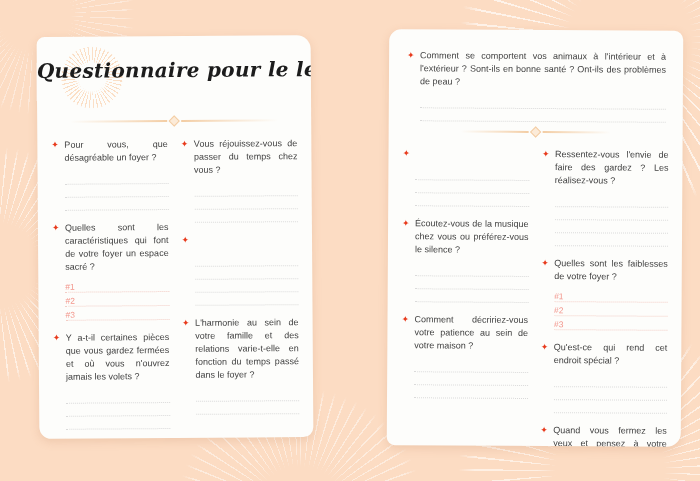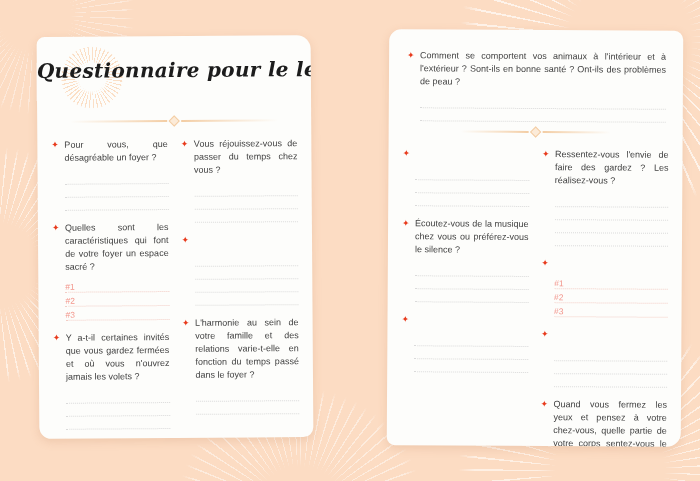--- a/index.html
+++ b/index.html
@@ -116,21 +116,21 @@
               </div>
             <div class="numline">
                 <span class="numlabel">#3</span>
               </div>
           </div>
         </div>
 
         <div class="q">
           <div class="q-head">
             <span class="bullet">✦</span>
-            <span class="q-text">Y a-t-il certaines invités que vous gardez fermées et où vous n'ouvrez jamais les volets ?</span>
+            <span class="q-text">Y a-t-il certaines pièces que vous gardez fermées et où vous n'ouvrez jamais les volets ?</span>
           </div>
           <div class="lines">
             <div class="line"></div>
             <div class="line"></div>
             <div class="line"></div>
             <div class="line"></div>
           </div>
         </div>
 
       </div>
@@ -215,20 +215,21 @@
           <div class="lines">
             <div class="line"></div>
             <div class="line"></div>
             <div class="line"></div>
           </div>
         </div>
 
         <div class="q">
           <div class="q-head">
             <span class="bullet">✦</span>
+            <span class="q-text">Comment décririez-vous votre patience au sein de votre maison ?</span>
           </div>
           <div class="lines">
             <div class="line"></div>
             <div class="line"></div>
             <div class="line"></div>
           </div>
         </div>
 
       </div>
       <div class="col">
@@ -242,37 +243,39 @@
             <div class="line"></div>
             <div class="line"></div>
             <div class="line"></div>
             <div class="line"></div>
           </div>
         </div>
 
         <div class="q">
           <div class="q-head">
             <span class="bullet">✦</span>
+            <span class="q-text">Quelles sont les faiblesses de votre foyer ?</span>
           </div>
           <div class="numlines">
             <div class="numline">
                 <span class="numlabel">#1</span>
               </div>
             <div class="numline">
                 <span class="numlabel">#2</span>
               </div>
             <div class="numline">
                 <span class="numlabel">#3</span>
               </div>
           </div>
         </div>
 
         <div class="q">
           <div class="q-head">
             <span class="bullet">✦</span>
+            <span class="q-text">Qu'est-ce qui rend cet endroit spécial ?</span>
           </div>
           <div class="lines">
             <div class="line"></div>
             <div class="line"></div>
             <div class="line"></div>
           </div>
         </div>
 
         <div class="q">
           <div class="q-head">

